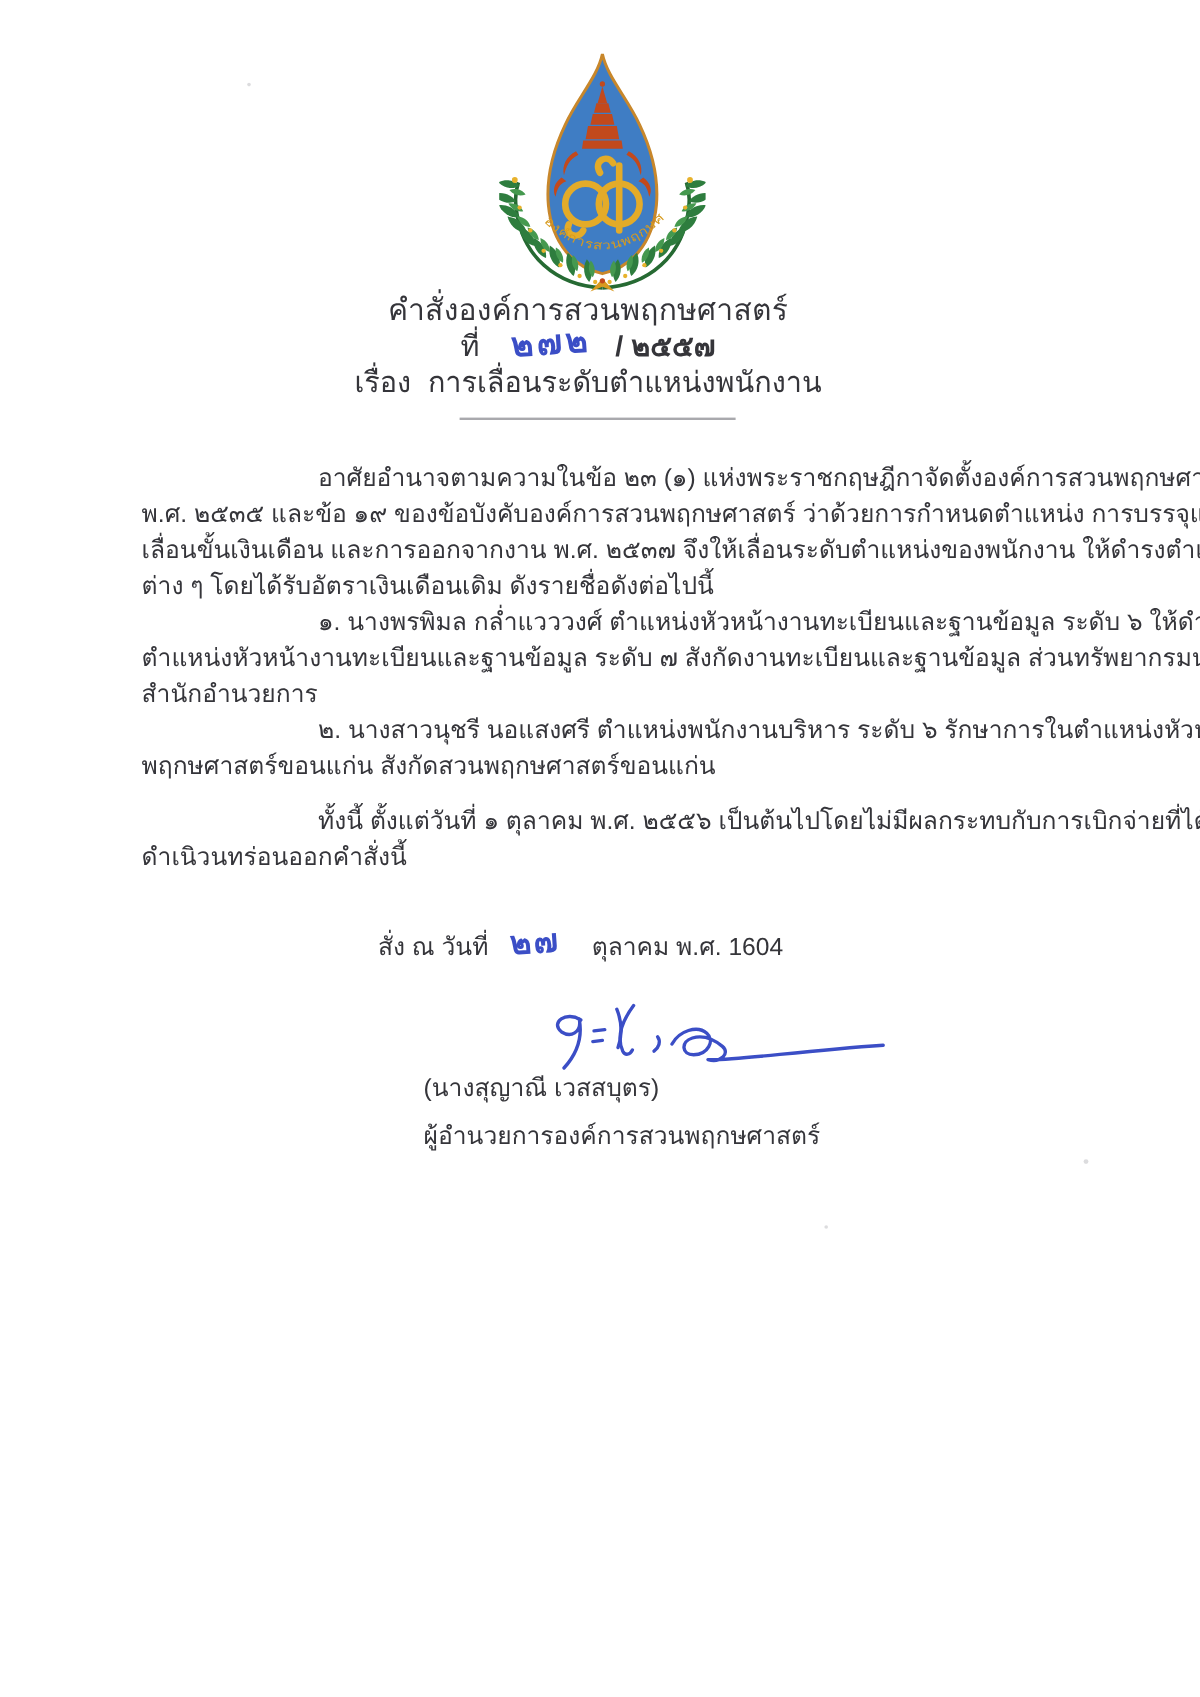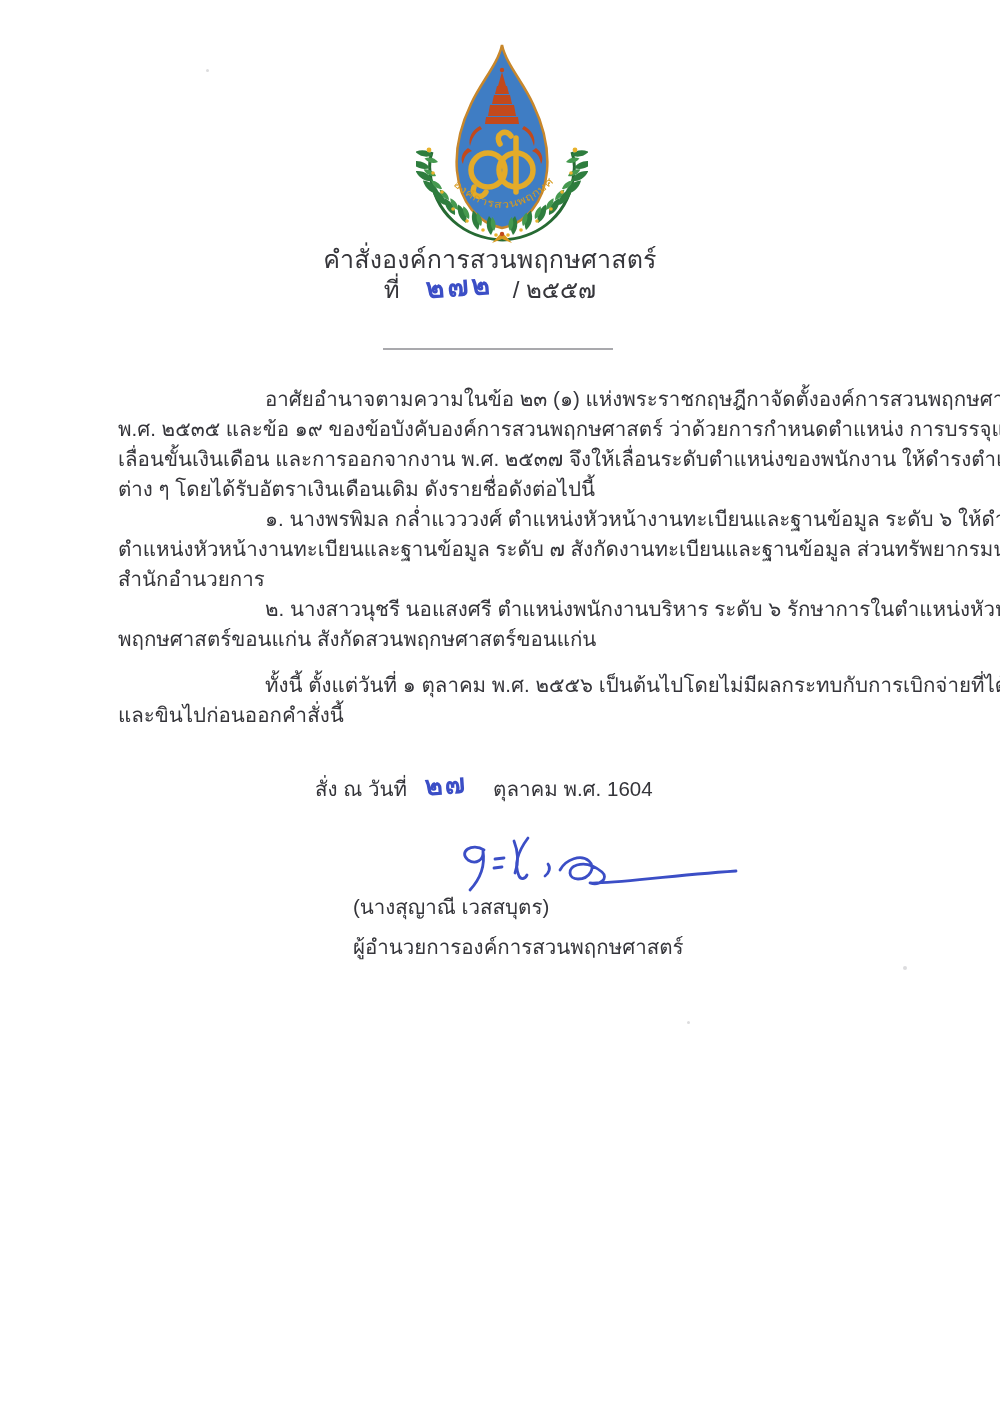--- a/index.html
+++ b/index.html
@@ -7,21 +7,21 @@
     position:relative;width:1000px;height:1414px;margin:0 auto;background:#ffffff;
     font-family:"Liberation Sans","DejaVu Sans",sans-serif;color:#35353a;overflow:hidden;
   }
   
   .emblem{position:absolute;left:416px;top:42px;width:172px;height:206px;}
   
   .header{position:absolute;top:245px;left:0;width:980px;text-align:center;}
   .header .title-line{font-size:25px;line-height:29px;letter-spacing:.2px;}
   .number-line{font-size:24px;line-height:29px;margin-top:1px;}
   .number-line .num-label{margin-right:26px;}
-  .number-line .num-printed{margin-left:20px;}
+  .number-line .num-printed{margin-left:20px;font-weight:bold;}
   .subject-line{font-size:24px;line-height:29px;margin-top:1px;}
   .subject-line .subject-label{margin-right:14px;}
   .hw{
     display:inline-block;color:#3b4ec6;font-size:28px;line-height:26px;
     transform:rotate(-4deg) translateY(-2px);letter-spacing:3px;font-weight:bold;
   }
   .divider{position:absolute;top:348px;left:383px;width:230px;height:2px;background:#a9a9ad;}
   
   .body-text{position:absolute;top:384px;left:118px;width:780px;font-size:20.5px;}
   .body-text .line{height:30px;line-height:30px;white-space:nowrap;}
@@ -121,36 +121,39 @@
       <path d="M86,190 L76,201 L86,197 L96,201 Z" fill="#d89a20"></path>
       <circle cx="86" cy="192" r="2.2" fill="#c2491c"></circle>
     </g>
   </svg>
 
   <div class="header">
     <div class="title-line">คำสั่งองค์การสวนพฤกษศาสตร์</div>
     <div class="number-line">
       <span class="num-label">ที่</span><span class="hw">๒๗๒</span><span class="num-printed">/ ๒๕๕๗</span>
     </div>
+    <div class="subject-line">
+      <span class="subject-label">เรื่อง</span><span>การเลื่อนระดับตำแหน่งพนักงาน</span>
+    </div>
   </div>
 
   <div class="divider"></div>
 
   <div class="body-text">
       <div class="line indent">อาศัยอำนาจตามความในข้อ ๒๓ (๑)  แห่งพระราชกฤษฎีกาจัดตั้งองค์การสวนพฤกษศาสตร์</div>
       <div class="line">พ.ศ. ๒๕๓๕ และข้อ ๑๙ ของข้อบังคับองค์การสวนพฤกษศาสตร์ ว่าด้วยการกำหนดตำแหน่ง การบรรจุแต่งตั้ง</div>
       <div class="line">เลื่อนขั้นเงินเดือน และการออกจากงาน พ.ศ.  ๒๕๓๗ จึงให้เลื่อนระดับตำแหน่งของพนักงาน ให้ดำรงตำแหน่ง</div>
       <div class="line">ต่าง ๆ โดยได้รับอัตราเงินเดือนเดิม ดังรายชื่อดังต่อไปนี้</div>
       <div class="line indent">๑. นางพรพิมล  กล่ำแวววงศ์  ตำแหน่งหัวหน้างานทะเบียนและฐานข้อมูล ระดับ ๖ ให้ดำรง</div>
       <div class="line">ตำแหน่งหัวหน้างานทะเบียนและฐานข้อมูล ระดับ ๗  สังกัดงานทะเบียนและฐานข้อมูล ส่วนทรัพยากรมนุษย์</div>
       <div class="line">สำนักอำนวยการ</div>
       <div class="line indent">๒. นางสาวนุชรี  นอแสงศรี  ตำแหน่งพนักงานบริหาร ระดับ ๖ รักษาการในตำแหน่งหัวหน้า</div>
       <div class="line">พฤกษศาสตร์ขอนแก่น สังกัดสวนพฤกษศาสตร์ขอนแก่น</div>
       <div class="line indent gap">ทั้งนี้ ตั้งแต่วันที่  ๑  ตุลาคม  พ.ศ. ๒๕๕๖   เป็นต้นไปโดยไม่มีผลกระทบกับการเบิกจ่ายที่ได้</div>
-      <div class="line">และขินไปก่อนออกคำสั่งนี้</div>
+      <div class="line">ดำเนิวนทร่อนออกคำสั่งนี้</div>
     </div>
 
   <div class="order-line">
     <span>สั่ง ณ วันที่</span><span class="hw">๒๗</span><span>ตุลาคม   พ.ศ. 1604</span>
   </div>
 
   <svg class="signature-svg" viewBox="0 0 300 74">
     <g fill="none" stroke-width="2.8" stroke-linecap="round" stroke-linejoin="round" stroke="#3b4ec6">
       <path d="M36,26 C24,18 10,28 20,36 C28,41 36,36 35,27 C37,40 33,54 22,66"></path>
       <path d="M47,35 L56,34"></path>

